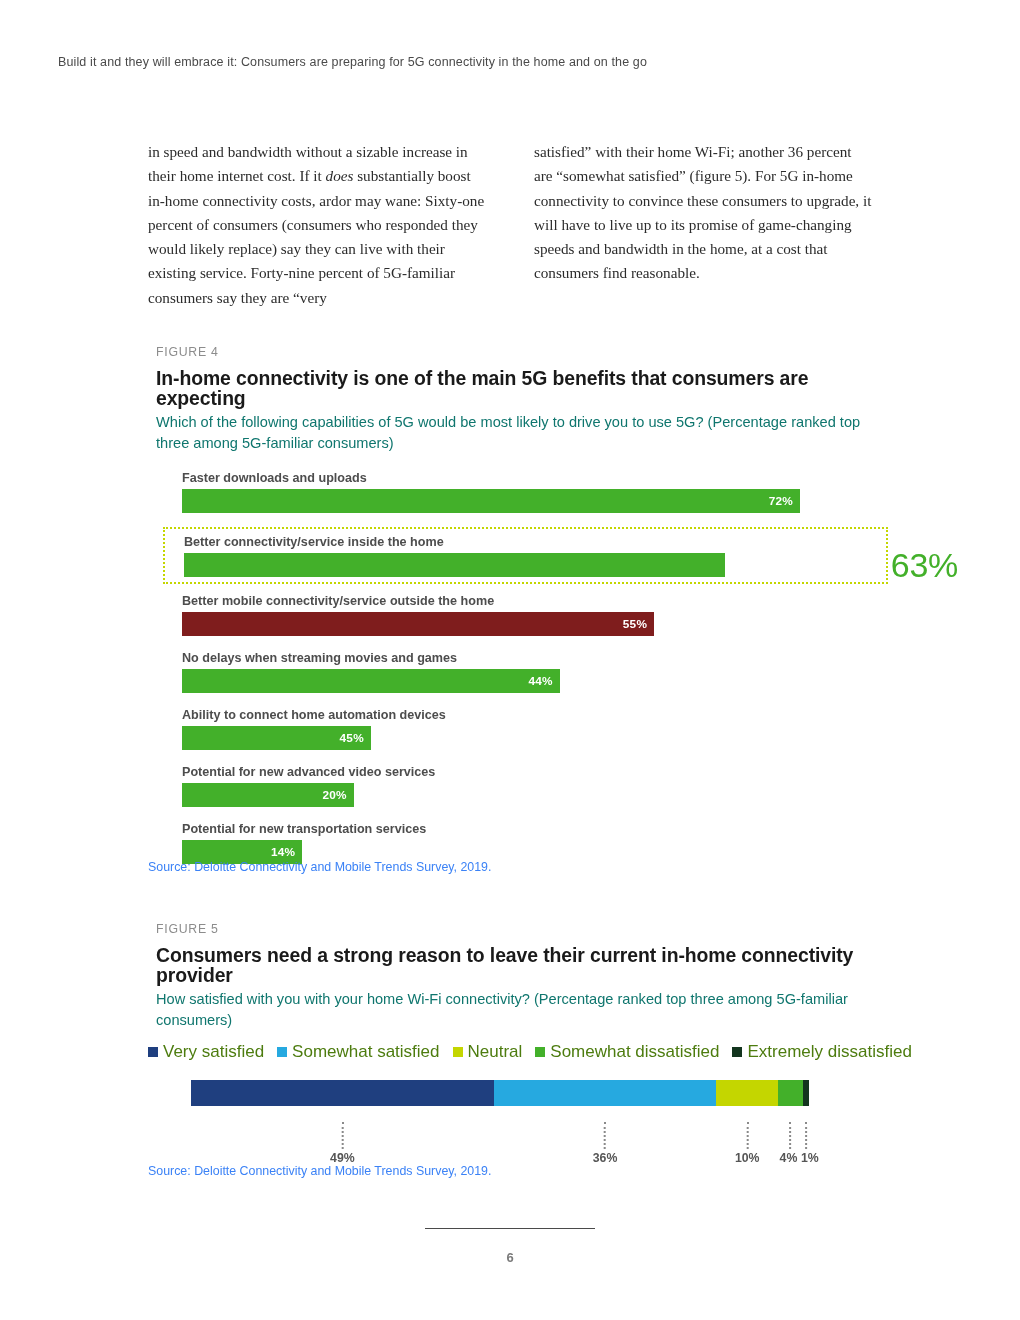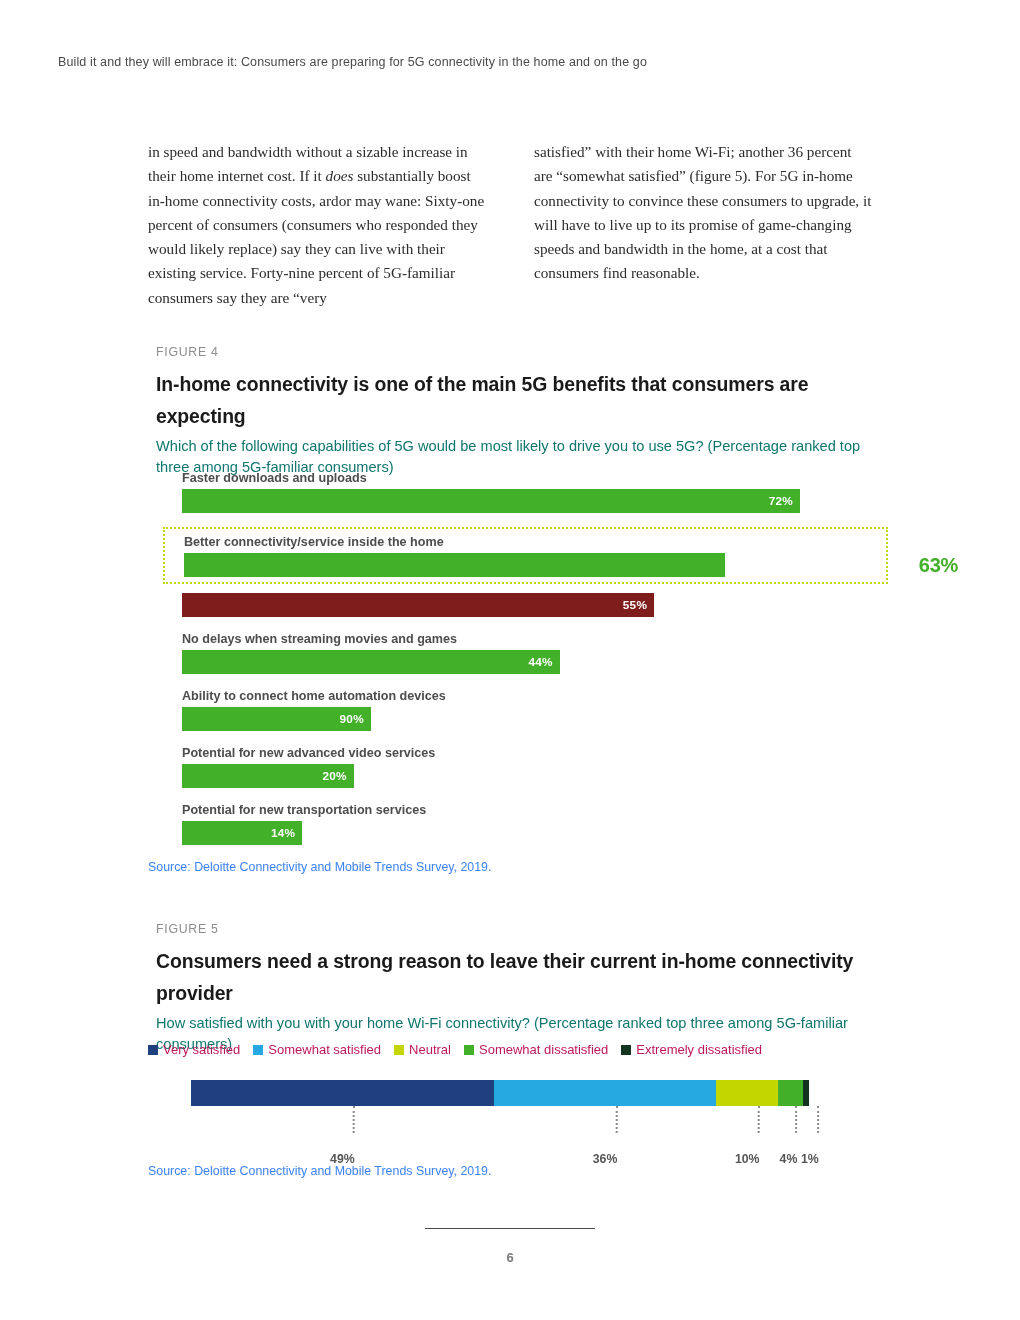--- a/index.html
+++ b/index.html
@@ -59,21 +59,21 @@
   .fig-eyebrow {
     font-size: 12.3px;
     letter-spacing: 0.06em;
     color: #8c8c8c;
     margin: 0 0 9px 0;
   }
   .fig-title {
     font-size: 19.4px;
     font-weight: bold;
     color: #1a1a1a;
-    line-height: 32px;
+    line-height: 20px;
     margin: 0 0 4px 0;
     letter-spacing: -0.1px;
   }
   .fig-subtitle {
     font-size: 14.6px;
     color: #0f766e;
     line-height: 20.5px;
     margin: 0;
   }
   .fig-source {
@@ -136,22 +136,22 @@
   }
   .bar-row.highlight .bar-fill {
     background: #43b02a;
     justify-content: flex-start;
   }
   .bar-value-outside {
     position: absolute;
     right: -72px;
     top: 50%;
     transform: translateY(-50%);
-    font-size: 20px;
-    font-weight: bold;
+    font-size: 34px;
+    font-weight: normal;
     color: #43b02a;
     letter-spacing: -0.3px;
   }
 
   
   .legend {
     position: absolute;
     left: 148px;
     top: 1042px;
     display: flex;
@@ -163,22 +163,22 @@
     display: flex;
     align-items: center;
     gap: 5px;
   }
   .legend-swatch {
     width: 10px;
     height: 10px;
     flex: 0 0 10px;
   }
   .legend-text {
-    font-size: 13px;
-    color: #be185d;
+    font-size: 17px;
+    color: #4d7c0f;
   }
 
   
   .stacked-wrap {
     position: absolute;
     left: 191px;
     top: 1080px;
     width: 618px;
   }
   .stacked-bar {
@@ -186,26 +186,25 @@
     height: 26px;
     width: 100%;
   }
   .stack-seg { height: 26px; }
   .callouts {
     position: relative;
     height: 48px;
   }
   .callout {
     position: absolute;
-    top: 0;
+    top: 16px;
     transform: translateX(-50%);
     display: flex;
     flex-direction: column;
-    align-items: flex-end;
-    gap: 17px;
+    align-items: center;
   }
   .callout-line {
     width: 0;
     border-left: 2px dotted #8a8a8a;
     height: 27px;
   }
   .callout-text {
     font-size: 12.3px;
     font-weight: bold;
     color: #555555;
@@ -263,39 +262,40 @@
       </div>
     </div>
     <div class="bar-row highlight">
       <div class="bar-label">Better connectivity/service inside the home</div>
       <div class="bar-track">
         <div class="bar-fill" style="width: 540.75px; background: rgb(67, 176, 42);"></div>
         <span class="bar-value-outside" style="color: rgb(67, 176, 42);">63%</span>
       </div>
     </div>
     <div class="bar-row">
+      <div class="bar-label">Better mobile connectivity/service outside the home</div>
       <div class="bar-track">
         <div class="bar-fill" style="width: 472.083px; background: #7f1d1d;">
           <span class="bar-value">55%</span>
         </div>
       </div>
     </div>
     <div class="bar-row">
       <div class="bar-label">No delays when streaming movies and games</div>
       <div class="bar-track">
         <div class="bar-fill" style="width: 377.667px; background: rgb(67, 176, 42);">
           <span class="bar-value">44%</span>
         </div>
       </div>
     </div>
     <div class="bar-row">
       <div class="bar-label">Ability to connect home automation devices</div>
       <div class="bar-track">
         <div class="bar-fill" style="width: 188.833px; background: rgb(67, 176, 42);">
-          <span class="bar-value">90%</span>
+          <span class="bar-value">45%</span>
         </div>
       </div>
     </div>
     <div class="bar-row">
       <div class="bar-label">Potential for new advanced video services</div>
       <div class="bar-track">
         <div class="bar-fill" style="width: 171.667px; background: rgb(67, 176, 42);">
           <span class="bar-value">20%</span>
         </div>
       </div>

